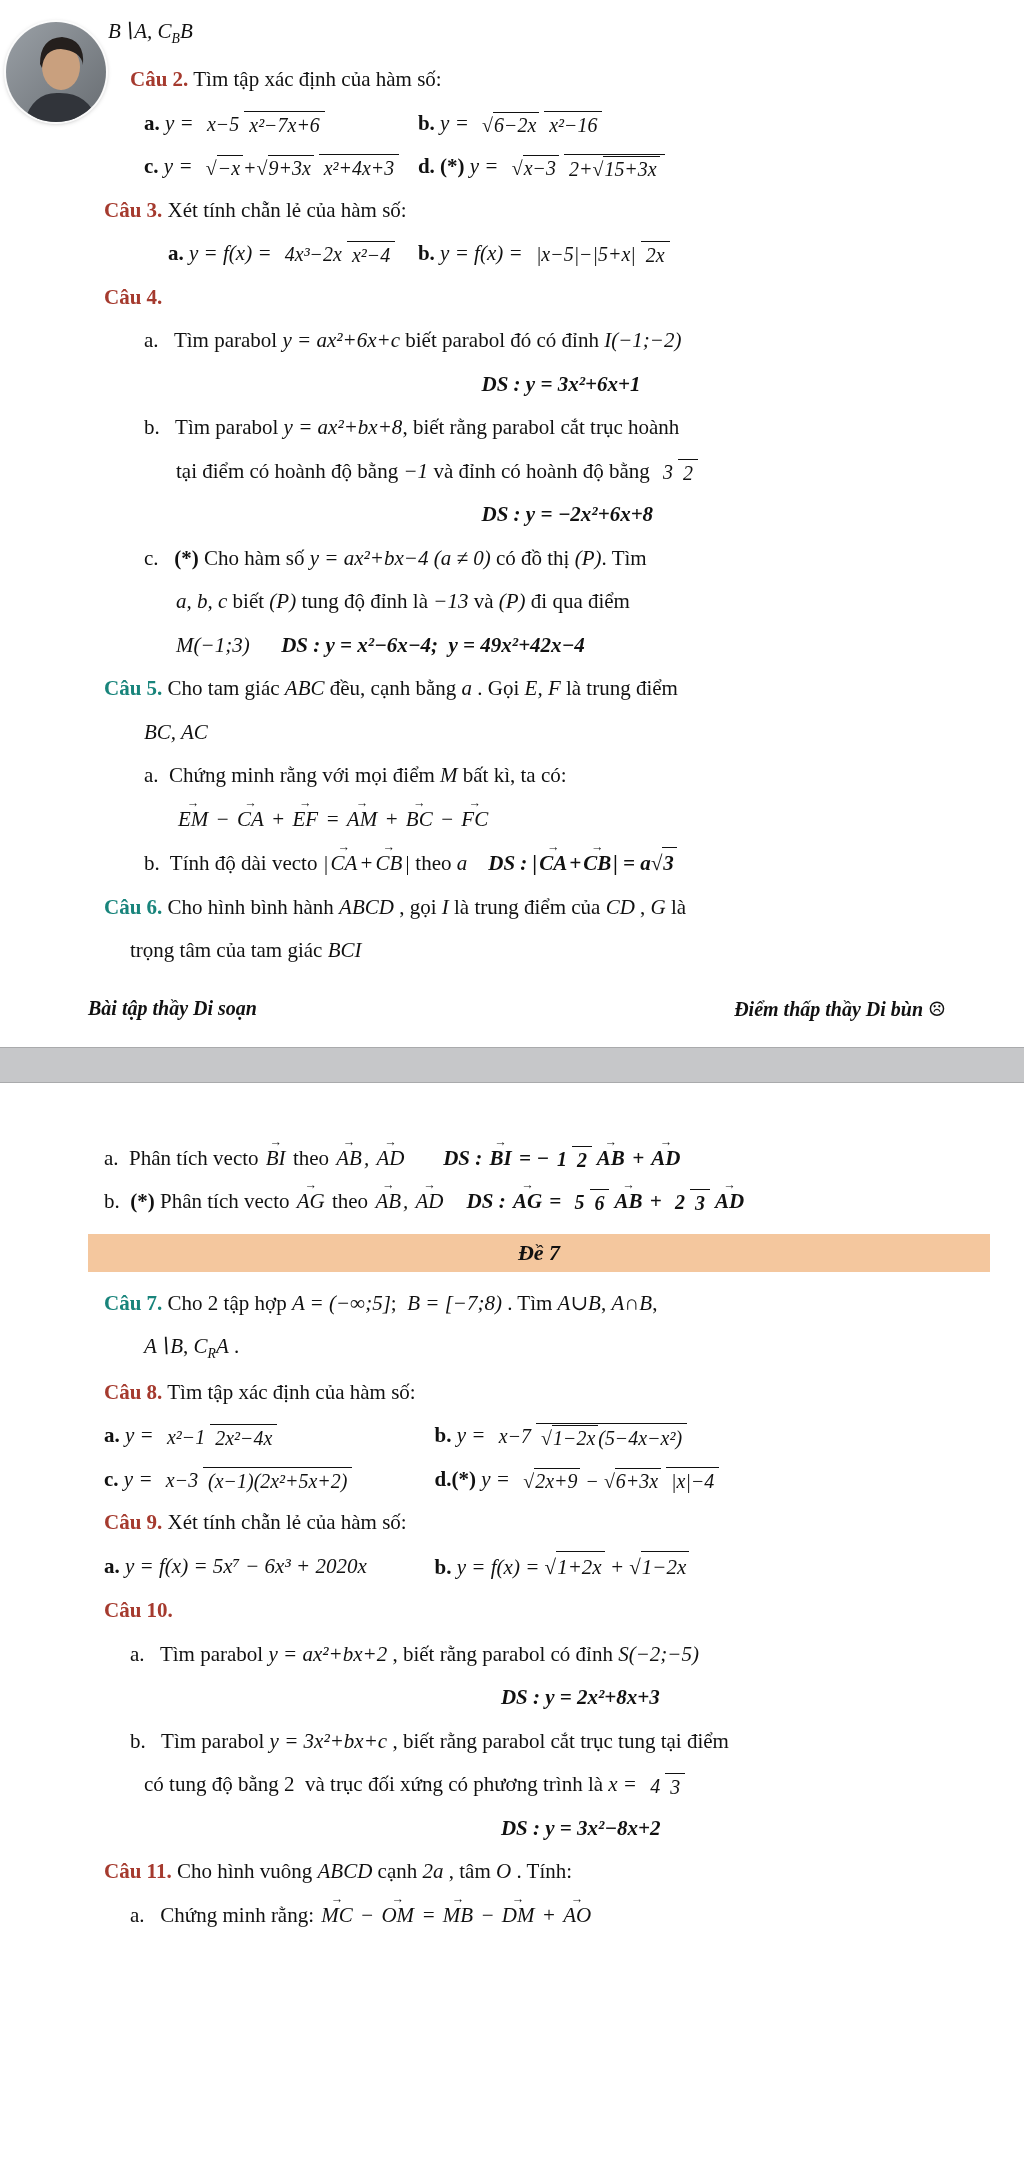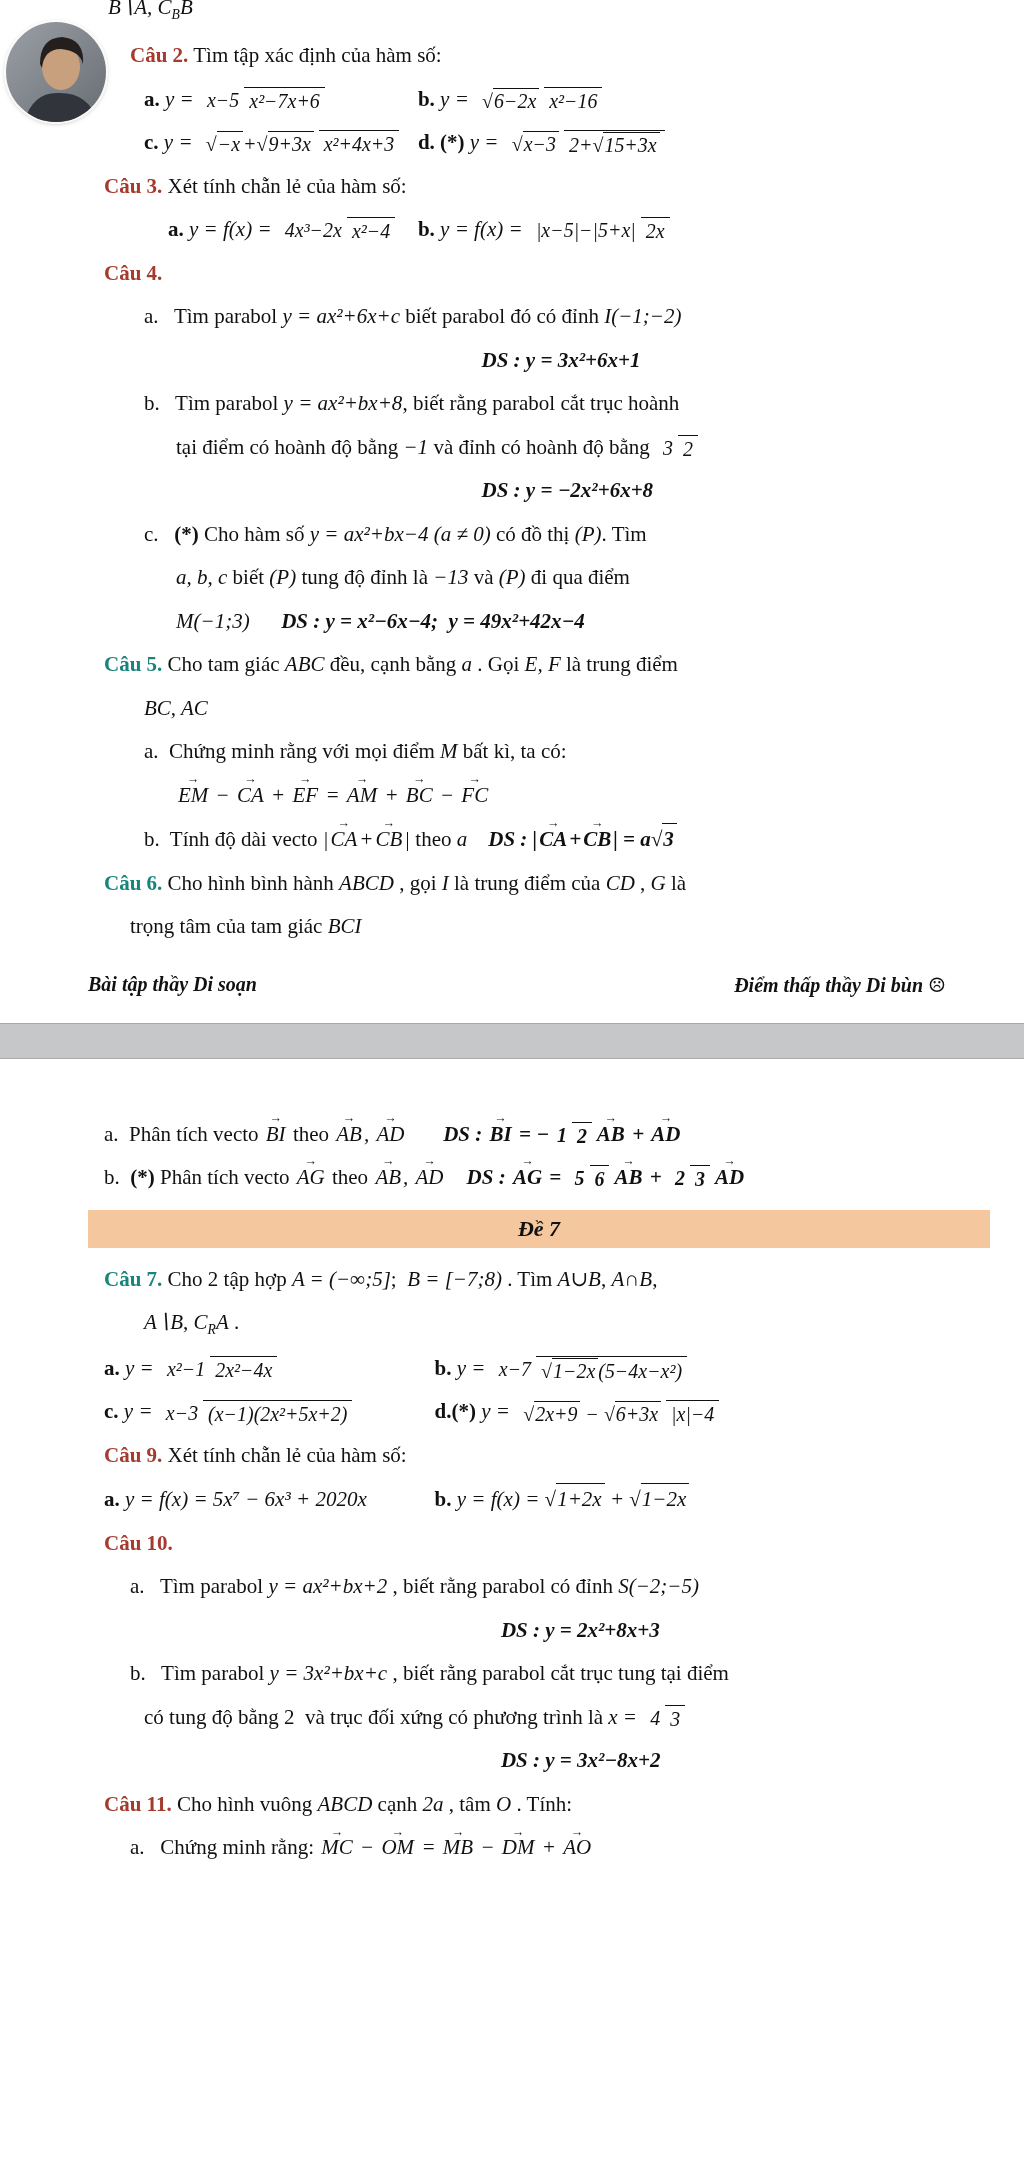--- a/index.html
+++ b/index.html
@@ -1,20 +1,20 @@
 <!DOCTYPE html>
 <html style="--qred: #a53a2e; --qteal: #18847b; --banner: #f4c79e; --gap: #c6c7c9;"><head>
 <meta charset="utf-8">
 <style>
   *{margin:0;padding:0;box-sizing:border-box}
   html,body{width:1024px;background:#ffffff}
   body{height:2162px;overflow:hidden;font-family:"Liberation Serif","DejaVu Serif",serif;color:#111}
   .canvas{position:relative;width:1024px;height:2162px;overflow:hidden;background:#fff}
   .page{background:#fff;position:relative}
-  .page1{padding:28px 78px 26px 88px}
+  .page1{padding:52px 78px 26px 88px}
   .page2{padding:48px 34px 10px 88px}
   .page-gap{height:36px;background:var(--gap,#c6c7c9);border-top:1px solid #a9aaac;border-bottom:1px solid #a9aaac}
   .doc{position:relative;font-size:21px;line-height:1.5}
   .line{margin:12px 16px}
   .m{font-style:italic}
   .qred{color:var(--qred,#a53a2e);font-weight:bold}
   .qteal{color:var(--qteal,#18847b);font-weight:bold}
   .bold{font-weight:bold}
   .bi{font-weight:bold;font-style:italic}
   .frac{display:inline-flex;flex-direction:row;text-align:center;vertical-align:middle;margin:0 3px;font-size:.95em;line-height:1.25}
@@ -135,20 +135,21 @@
               <span class="den"><span class="m">6</span></span>
             </span><span class="vec m"><span class="m">AB</span></span><span class="m"> + </span><span class="frac m">
               <span class="num"><span class="m">2</span></span>
               <span class="den"><span class="m">3</span></span>
             </span><span class="vec m"><span class="m">AD</span></span></span></div>
       </div>
     <div class="line banner">Đề 7</div>
     <div class="doc" id="doc2b">
         <div class="line h"><span class="qteal"><span>Câu 7.</span></span><span> Cho 2 tập hợp </span><span class="m">A = (−∞;5]</span><span>;&nbsp; </span><span class="m">B = [−7;8)</span><span> . Tìm </span><span class="m">A∪B</span><span>, </span><span class="m">A∩B</span><span>,</span></div>
         <div class="line i2"><span class="m">A∖B</span><span>, </span><span class="m">C</span><sub class="m"><span class="m">R</span></sub><span class="m">A</span><span> .</span></div>
+        <div class="line h"><span class="qred"><span>Câu 8.</span></span><span> Tìm tập xác định của hàm số:</span></div>
         <div class="line row2">
           <span class="cl"><span class="bold"><span>a.</span></span><span> </span><span class="m">y = </span><span class="frac m">
               <span class="num"><span class="m">x²−1</span></span>
               <span class="den"><span class="m">2x²−4x</span></span>
             </span></span>
           <span class="cr"><span class="bold"><span>b.</span></span><span> </span><span class="m">y = </span><span class="frac m">
               <span class="num"><span class="m">x−7</span></span>
               <span class="den"><span class="sqrt m"><span class="rad">√</span><span class="cnt"><span class="m">1−2x</span></span></span><span class="m">(5−4x−x²)</span></span>
             </span></span>
         </div>

